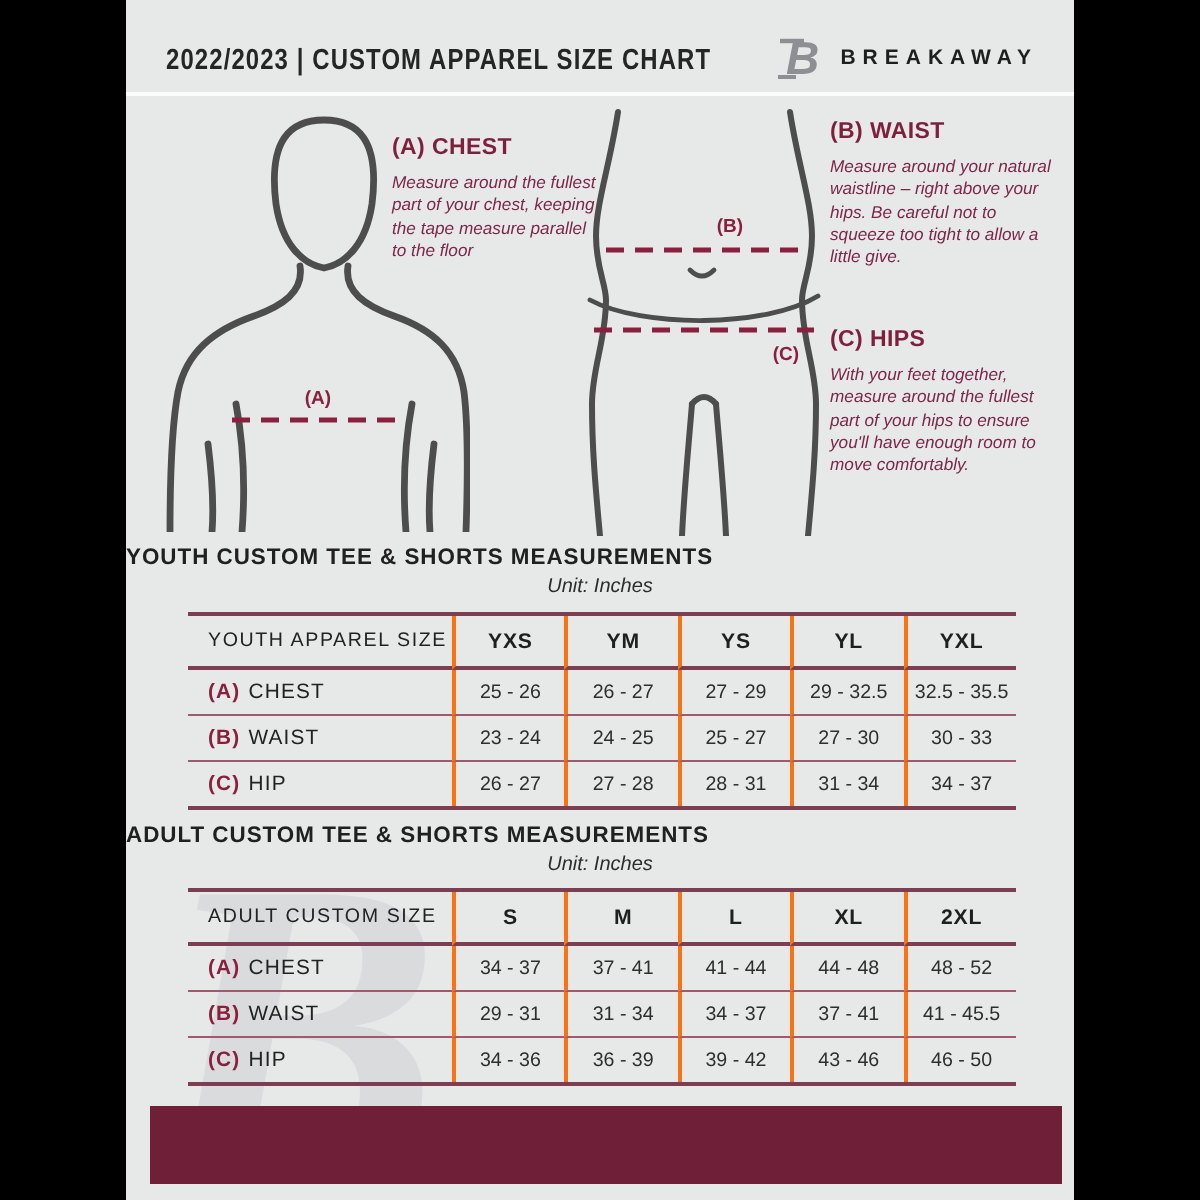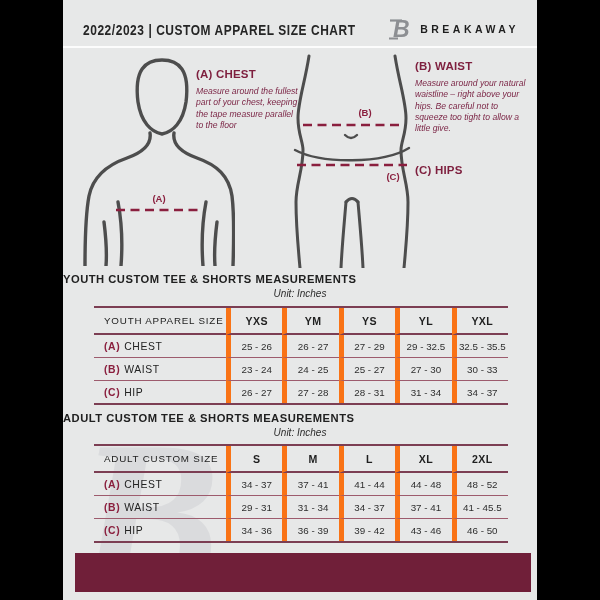--- a/index.html
+++ b/index.html
@@ -44,21 +44,21 @@
   .sz-table{position:absolute;left:31px;width:414px;display:grid;
             grid-template-columns:132px repeat(5,1fr);
             border-top:2px solid #7c3e53;border-bottom:2px solid #7c3e53;z-index:1;}
   .cell{display:flex;align-items:center;justify-content:center;height:22px;
         border-bottom:1px solid #9d5b6d;font-size:9.8px;color:#2e2e2e;}
   .cell.hdr{height:25px;font-weight:bold;font-size:10.6px;color:#1f1f1f;
             border-bottom:2px solid #7c3e53;letter-spacing:.4px;}
   .cell.lbl{justify-content:flex-start;padding-left:10px;font-size:10.4px;
             letter-spacing:.6px;color:#222;}
   .cell.lbl.hdr{font-weight:normal;font-size:9.8px;letter-spacing:.8px;}
-  .cell.vline{border-left:5px solid #f97316;}
+  .cell.vline{border-left:2px solid #f97316;}
   .cell.last{border-bottom:none;}
   .row-key{font-weight:bold;color:#8a1f3e;margin-right:4px;}
 
   
   .footer-bar{position:absolute;left:12px;top:553px;width:456px;height:39px;
               background:#701f39;z-index:2;}
 
   svg text{font-family:"Liberation Sans",sans-serif;}
 </style>
 </head>
@@ -115,20 +115,21 @@
     <div class="guide guide-chest">
       <h3>(A) CHEST</h3>
       <p>Measure around the fullest part of your chest, keeping the tape measure parallel to the floor</p>
     </div>
     <div class="guide guide-waist">
       <h3>(B) WAIST</h3>
       <p>Measure around your natural waistline – right above your hips. Be careful not to squeeze too tight to allow a little give.</p>
     </div>
     <div class="guide guide-hips">
       <h3>(C) HIPS</h3>
+      <p>With your feet together, measure around the fullest part of your hips to ensure you'll have enough room to move comfortably.</p>
     </div>
 
     <div class="sec-title" style="top:273px;">YOUTH CUSTOM TEE &amp; SHORTS MEASUREMENTS</div>
     <div class="sec-unit" style="top:288px;">Unit: Inches</div>
 
     <div class="sz-table" style="top:306px;">
       <div class="cell hdr lbl">YOUTH APPAREL SIZE</div>
       <div class="cell hdr vline">YXS</div>
       <div class="cell hdr vline">YM</div>
       <div class="cell hdr vline">YS</div>

